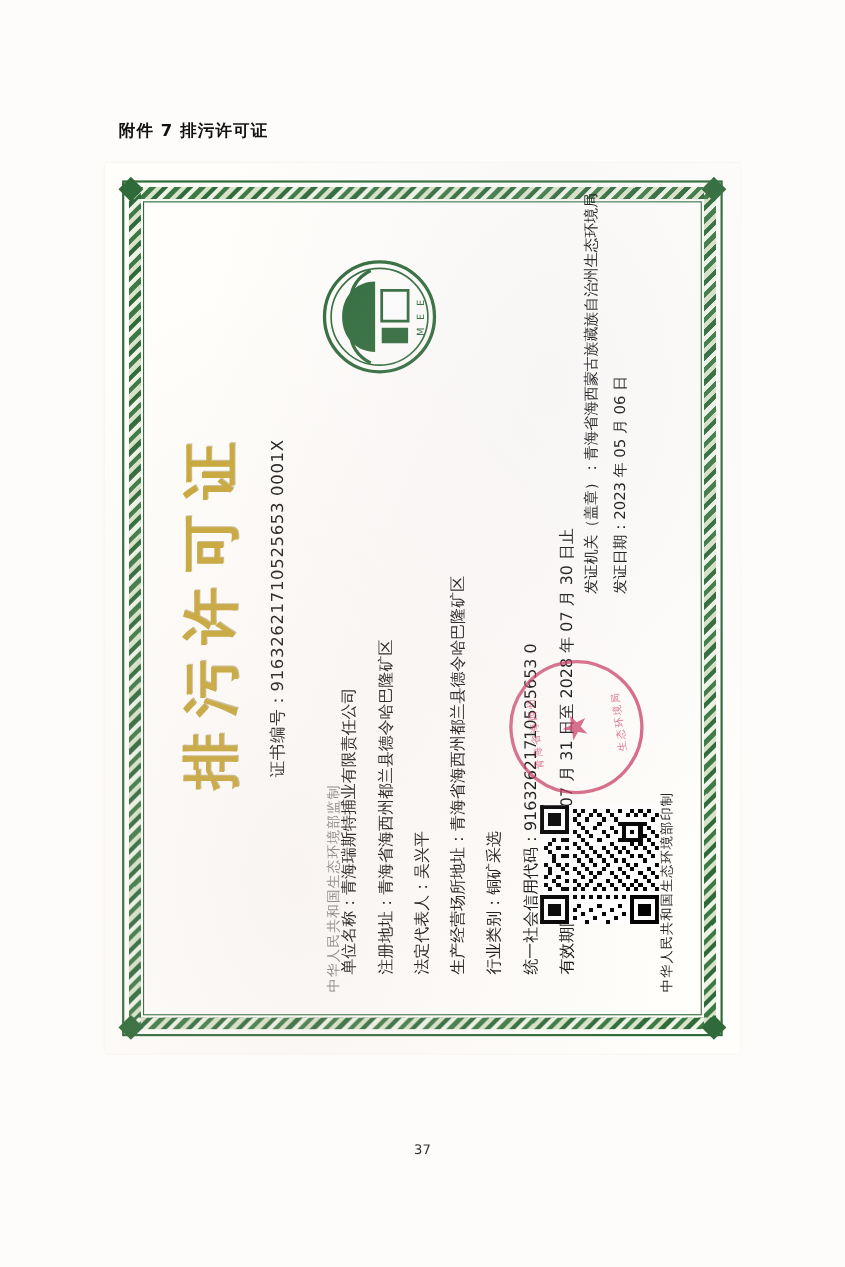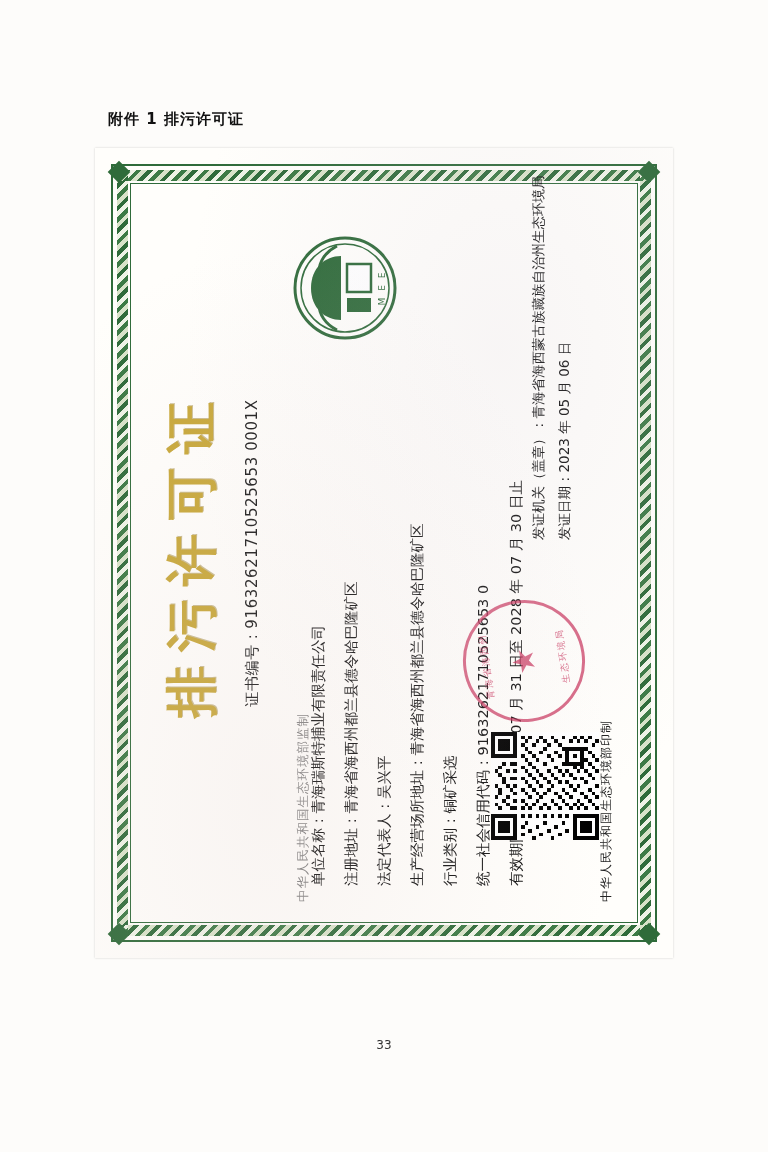--- a/index.html
+++ b/index.html
@@ -243,21 +243,21 @@
     letter-spacing: 1px;
     white-space: nowrap;
     opacity: 0.85;
   }
 </style>
 </head>
 <body>
 
 <div class="page">
 
-  <div class="doc-heading">附件 1  排污许可证</div>
+  <div class="doc-heading">附件 7  排污许可证</div>
 
   <div class="cert-wrap">
     <div class="cert-inner">
 
       <div class="cert-border-outer"></div>
       <div class="cert-border-band"></div>
       <div class="cert-border-inner"></div>
       <div class="corner-diamond cd-tl"></div>
       <div class="corner-diamond cd-tr"></div>
       <div class="corner-diamond cd-bl"></div>
@@ -523,15 +523,15 @@
         <div class="star">★</div>
         <div class="seal-text-bottom">生态环境局</div>
       </div>
 
       <div class="watermark-line">中华人民共和国生态环境部监制</div>
       <div class="print-line">中华人民共和国生态环境部印制</div>
 
     </div>
   </div>
 
-  <div class="page-number">33</div>
+  <div class="page-number">37</div>
 
 </div>
 
 </body></html>

